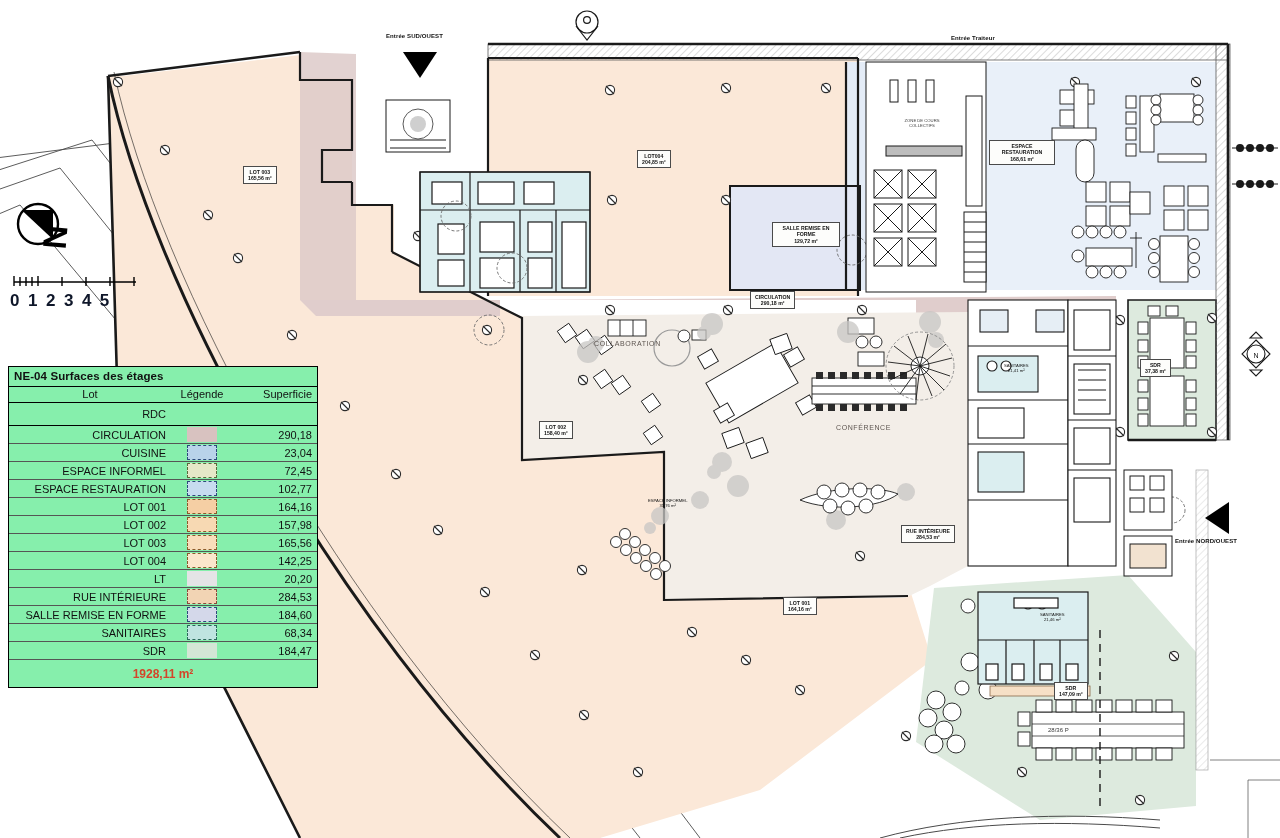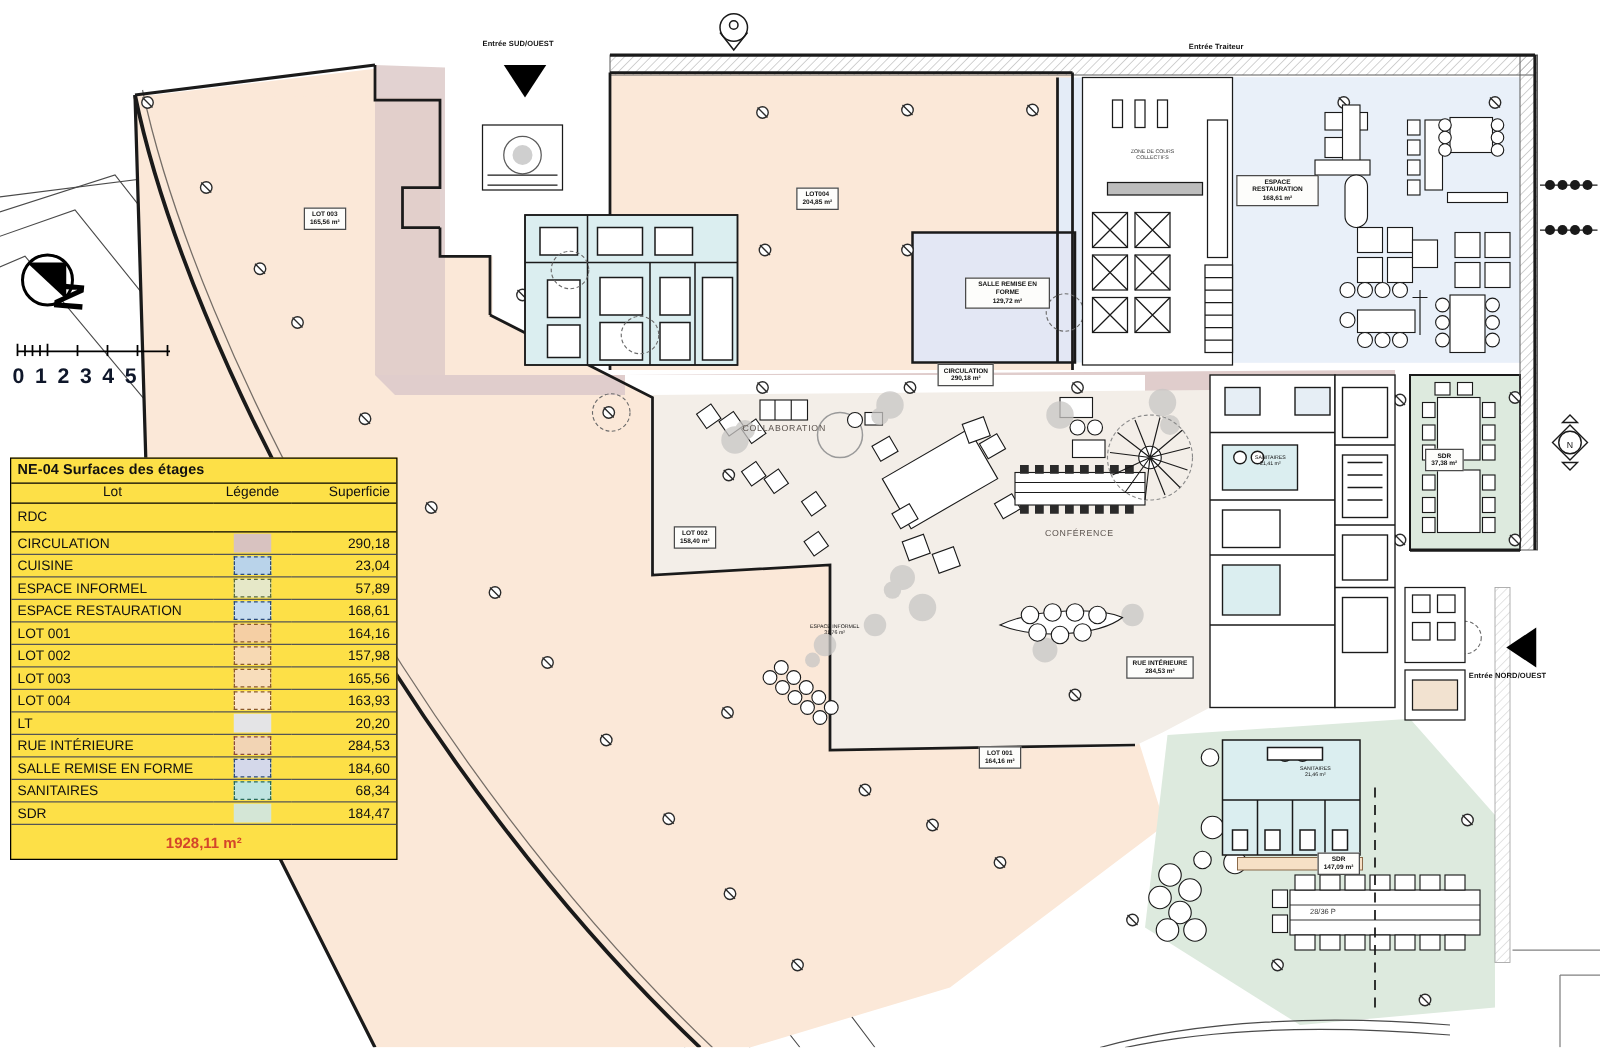--- a/index.html
+++ b/index.html
@@ -2,31 +2,31 @@
 <html><head>
 <meta charset="utf-8">
 <style>
   html,body{margin:0;padding:0;background:#ffffff;}
   body{font-family:"Liberation Sans",sans-serif;}
   #page{position:relative;width:1280px;height:838px;overflow:hidden;background:#ffffff;}
 
   svg.plan{position:absolute;left:0;top:0;width:1280px;height:838px;}
 
   
-  #legend{position:absolute;left:8px;top:366px;width:310px;background:#fde047;
+  #legend{position:absolute;left:8px;top:366px;width:310px;background:#86efac;
           border:1px solid #000;box-sizing:border-box;z-index:40;}
   #legend .ltitle{font-size:11.5px;font-weight:bold;color:#111;padding:3px 5px 4px 5px;
                   border-bottom:1.6px solid #000;letter-spacing:.1px;}
   #legend table{width:100%;border-collapse:collapse;font-size:11px;color:#111;}
   #legend th{font-weight:normal;font-size:11px;padding:1px 5px 2px 5px;border-bottom:1.3px solid #000;}
   #legend th.c1{text-align:center;}
   #legend th.c2{text-align:center;margin-top:37px;}
   #legend th.c3{text-align:right;}
   #legend td{padding:1px 5px 1px 5px;border-bottom:1px solid #555;height:15px;vertical-align:middle;}
-  #legend td.nm{text-align:left;white-space:nowrap;}
+  #legend td.nm{text-align:right;white-space:nowrap;}
   #legend td.sw{padding:0;width:62px;}
   #legend td.ar{text-align:right;width:74px;white-space:nowrap;}
   #legend tr.grp td{border-bottom:1.4px solid #000;padding-top:3px;padding-bottom:4px;}
   #legend tr.total td{border-bottom:none;border-top:1px solid #555;
                       color:#d4452a;font-weight:bold;font-size:12px;text-align:center;padding:6px 5px 6px 5px;}
   .swbox{width:30px;height:15px;margin:0 auto;box-sizing:border-box;}
   .swbox.b{border:1px dashed #2b4a7a;}
 
   
   .mlab{position:absolute;z-index:30;font-family:"Liberation Sans",sans-serif;
@@ -666,28 +666,28 @@
           <td class="sw">
               <div class="swbox b" style="background:#b9d3ea;"></div>
             </td>
           <td class="ar">23,04</td>
         </tr>
         <tr>
           <td class="nm">ESPACE INFORMEL</td>
           <td class="sw">
               <div class="swbox b" style="background:#e6e8c8;border-color:#5a6a3a;"></div>
             </td>
-          <td class="ar">57,89</td>
+          <td class="ar">72,45</td>
         </tr>
         <tr>
           <td class="nm">ESPACE RESTAURATION</td>
           <td class="sw">
               <div class="swbox b" style="background:#c7dcef;"></div>
             </td>
-          <td class="ar">168,61</td>
+          <td class="ar">102,77</td>
         </tr>
         <tr>
           <td class="nm">LOT 001</td>
           <td class="sw">
               <div class="swbox b" style="background:#f5cfa4;border-color:#8a5a2a;"></div>
             </td>
           <td class="ar">164,16</td>
         </tr>
         <tr>
           <td class="nm">LOT 002</td>
@@ -701,21 +701,21 @@
           <td class="sw">
               <div class="swbox b" style="background:#f8ddbb;border-color:#8a5a2a;"></div>
             </td>
           <td class="ar">165,56</td>
         </tr>
         <tr>
           <td class="nm">LOT 004</td>
           <td class="sw">
               <div class="swbox b" style="background:#fbe6cc;border-color:#8a5a2a;"></div>
             </td>
-          <td class="ar">163,93</td>
+          <td class="ar">142,25</td>
         </tr>
         <tr>
           <td class="nm">LT</td>
           <td class="sw">
               <div class="swbox" style="background:#e4e4e6;"></div>
             </td>
           <td class="ar">20,20</td>
         </tr>
         <tr>
           <td class="nm">RUE INTÉRIEURE</td>

